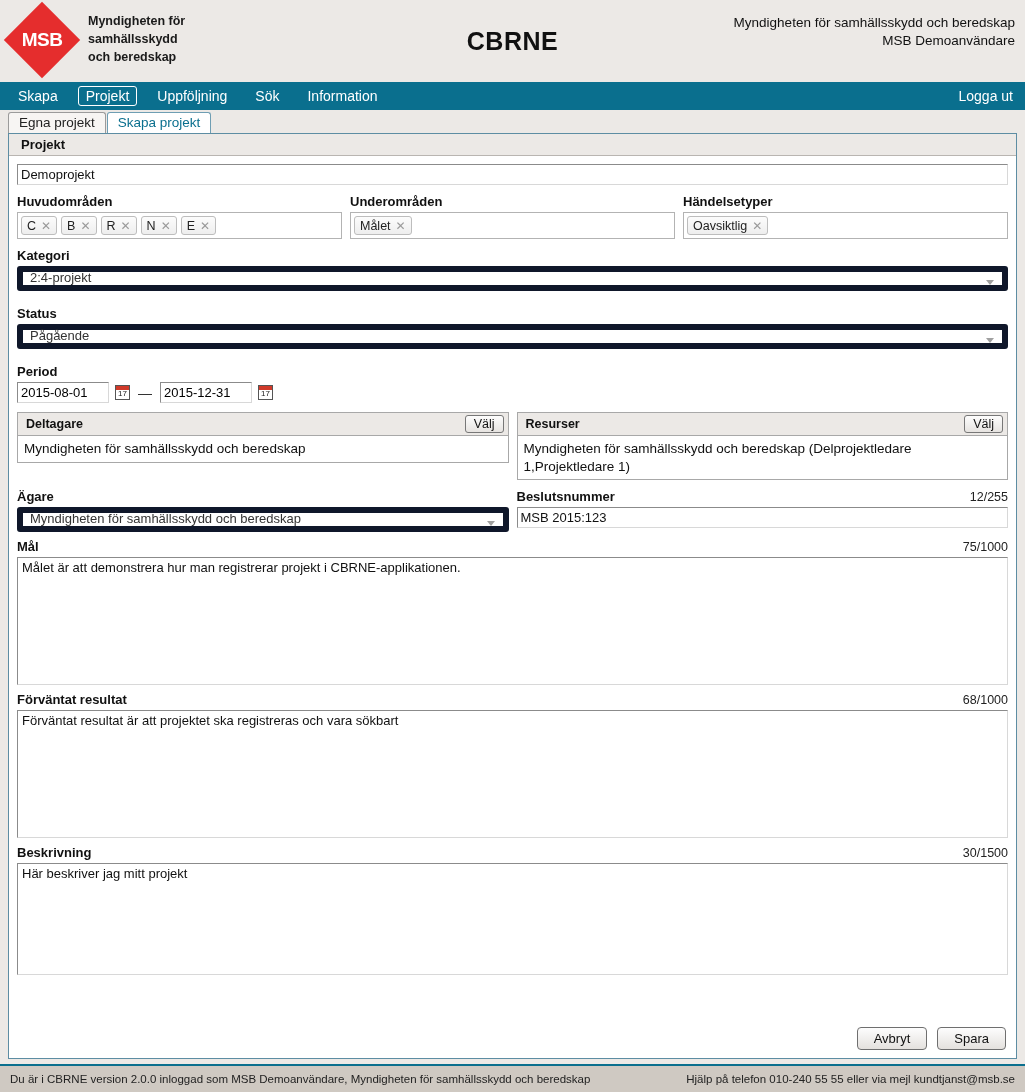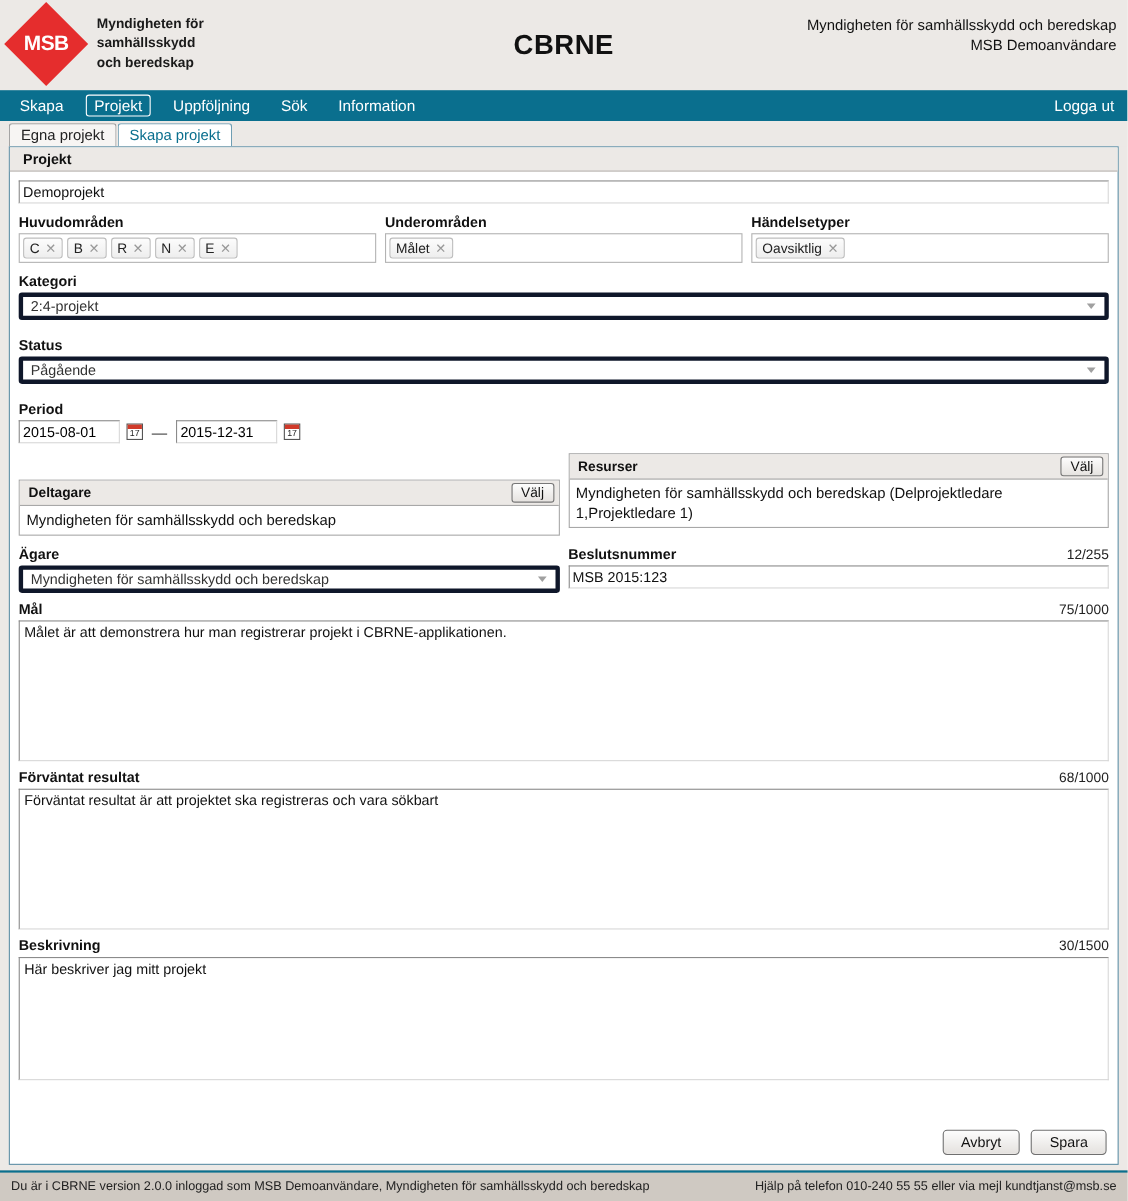--- a/index.html
+++ b/index.html
@@ -228,25 +228,25 @@
     color: #999;
     font-size: 12px;
     cursor: pointer;
     line-height: 1;
   }
 
   
   .select {
     width: 100%;
     height: 25px;
-    border: 4px solid #0f172a;
+    border: 6px solid #0f172a;
     border-radius: 3px;
     background: #fff;
     display: flex;
-    align-items: center;
+    align-items: flex-end;
     padding: 0 7px;
     font-size: 13px;
     color: #333;
     position: relative;
     cursor: pointer;
   }
   .select .caret {
     position: absolute;
     right: 8px;
     width: 0; height: 0;
@@ -499,21 +499,21 @@
           <input class="date-input" type="text" value="2015-12-31" style="">
           <span class="cal-icon">
             <span class="num">17</span>
           </span>
         </div>
       </div>
     </div>
 
     
     <div style="display:flex; gap:8px; margin-top:9px;">
-      <div style="flex:1 1 0; min-width:0;margin-top:24px;">
+      <div style="flex:1 1 0; min-width:0;">
         <div class="boxgroup">
           <div class="boxgroup-head">
             <span>Deltagare</span>
             <button class="btn-small">Välj</button>
           </div>
           <div class="boxgroup-body">Myndigheten för samhällsskydd och beredskap</div>
         </div>
       </div>
       <div style="flex:1 1 0; min-width:0;">
         <div class="boxgroup">

